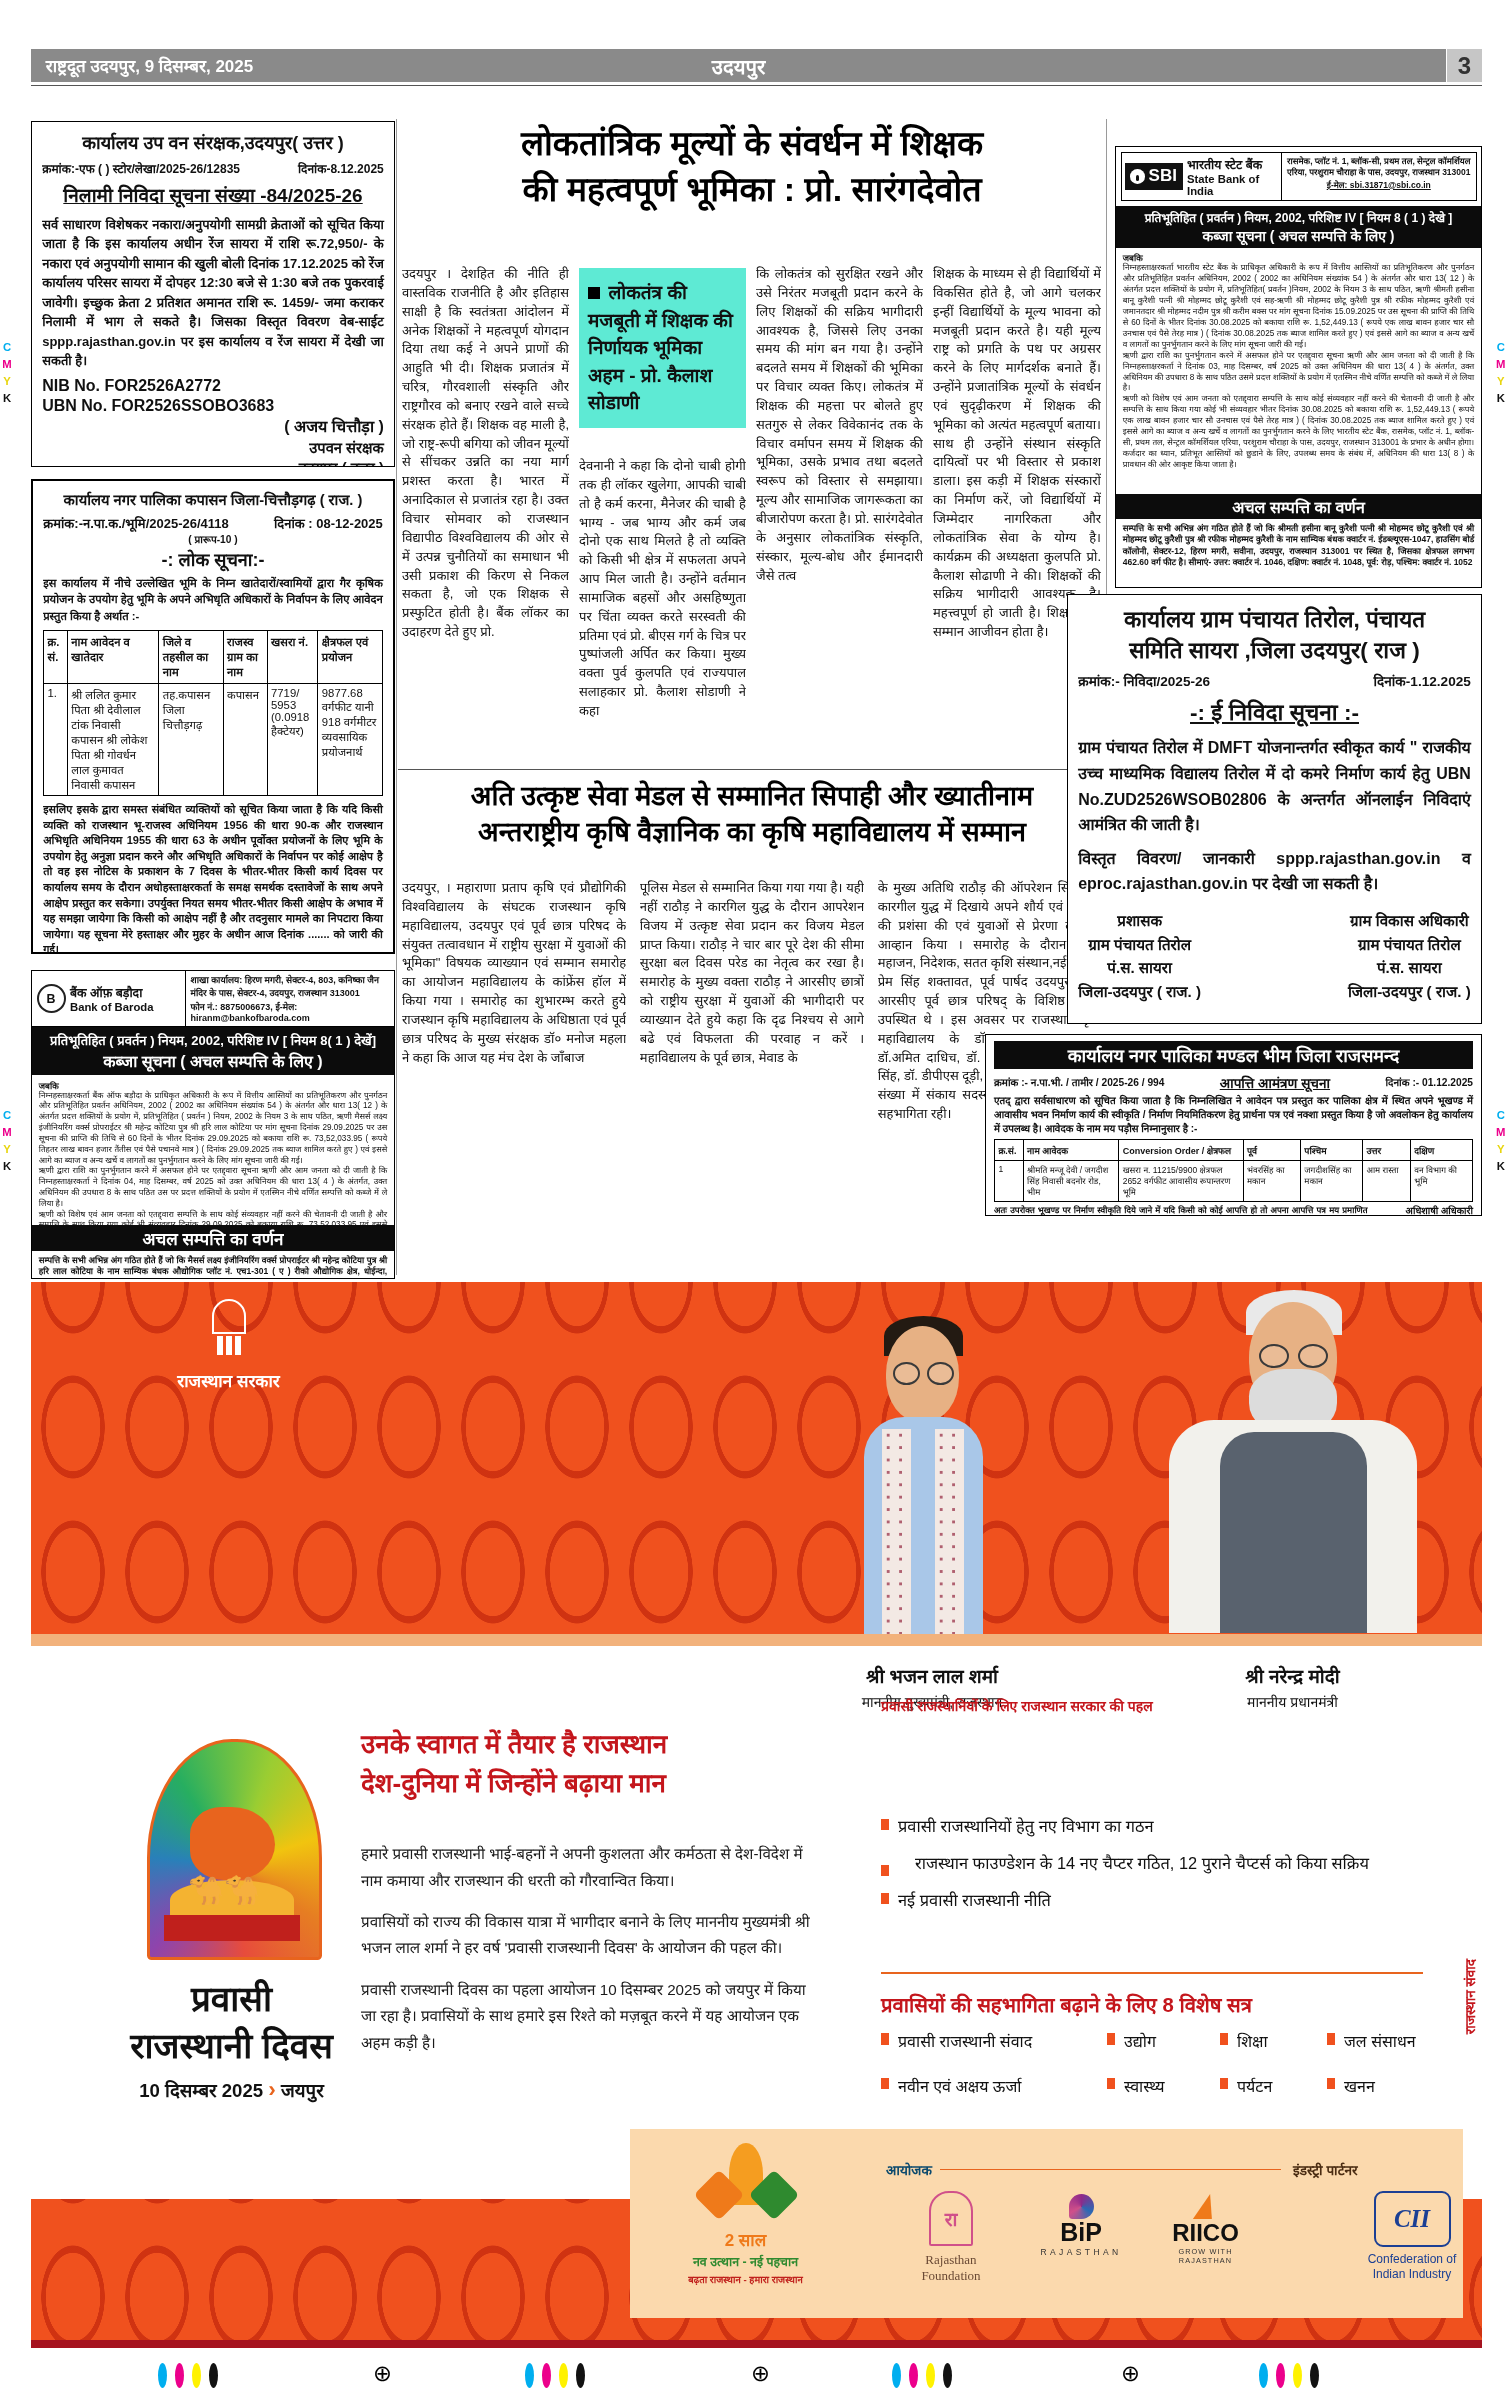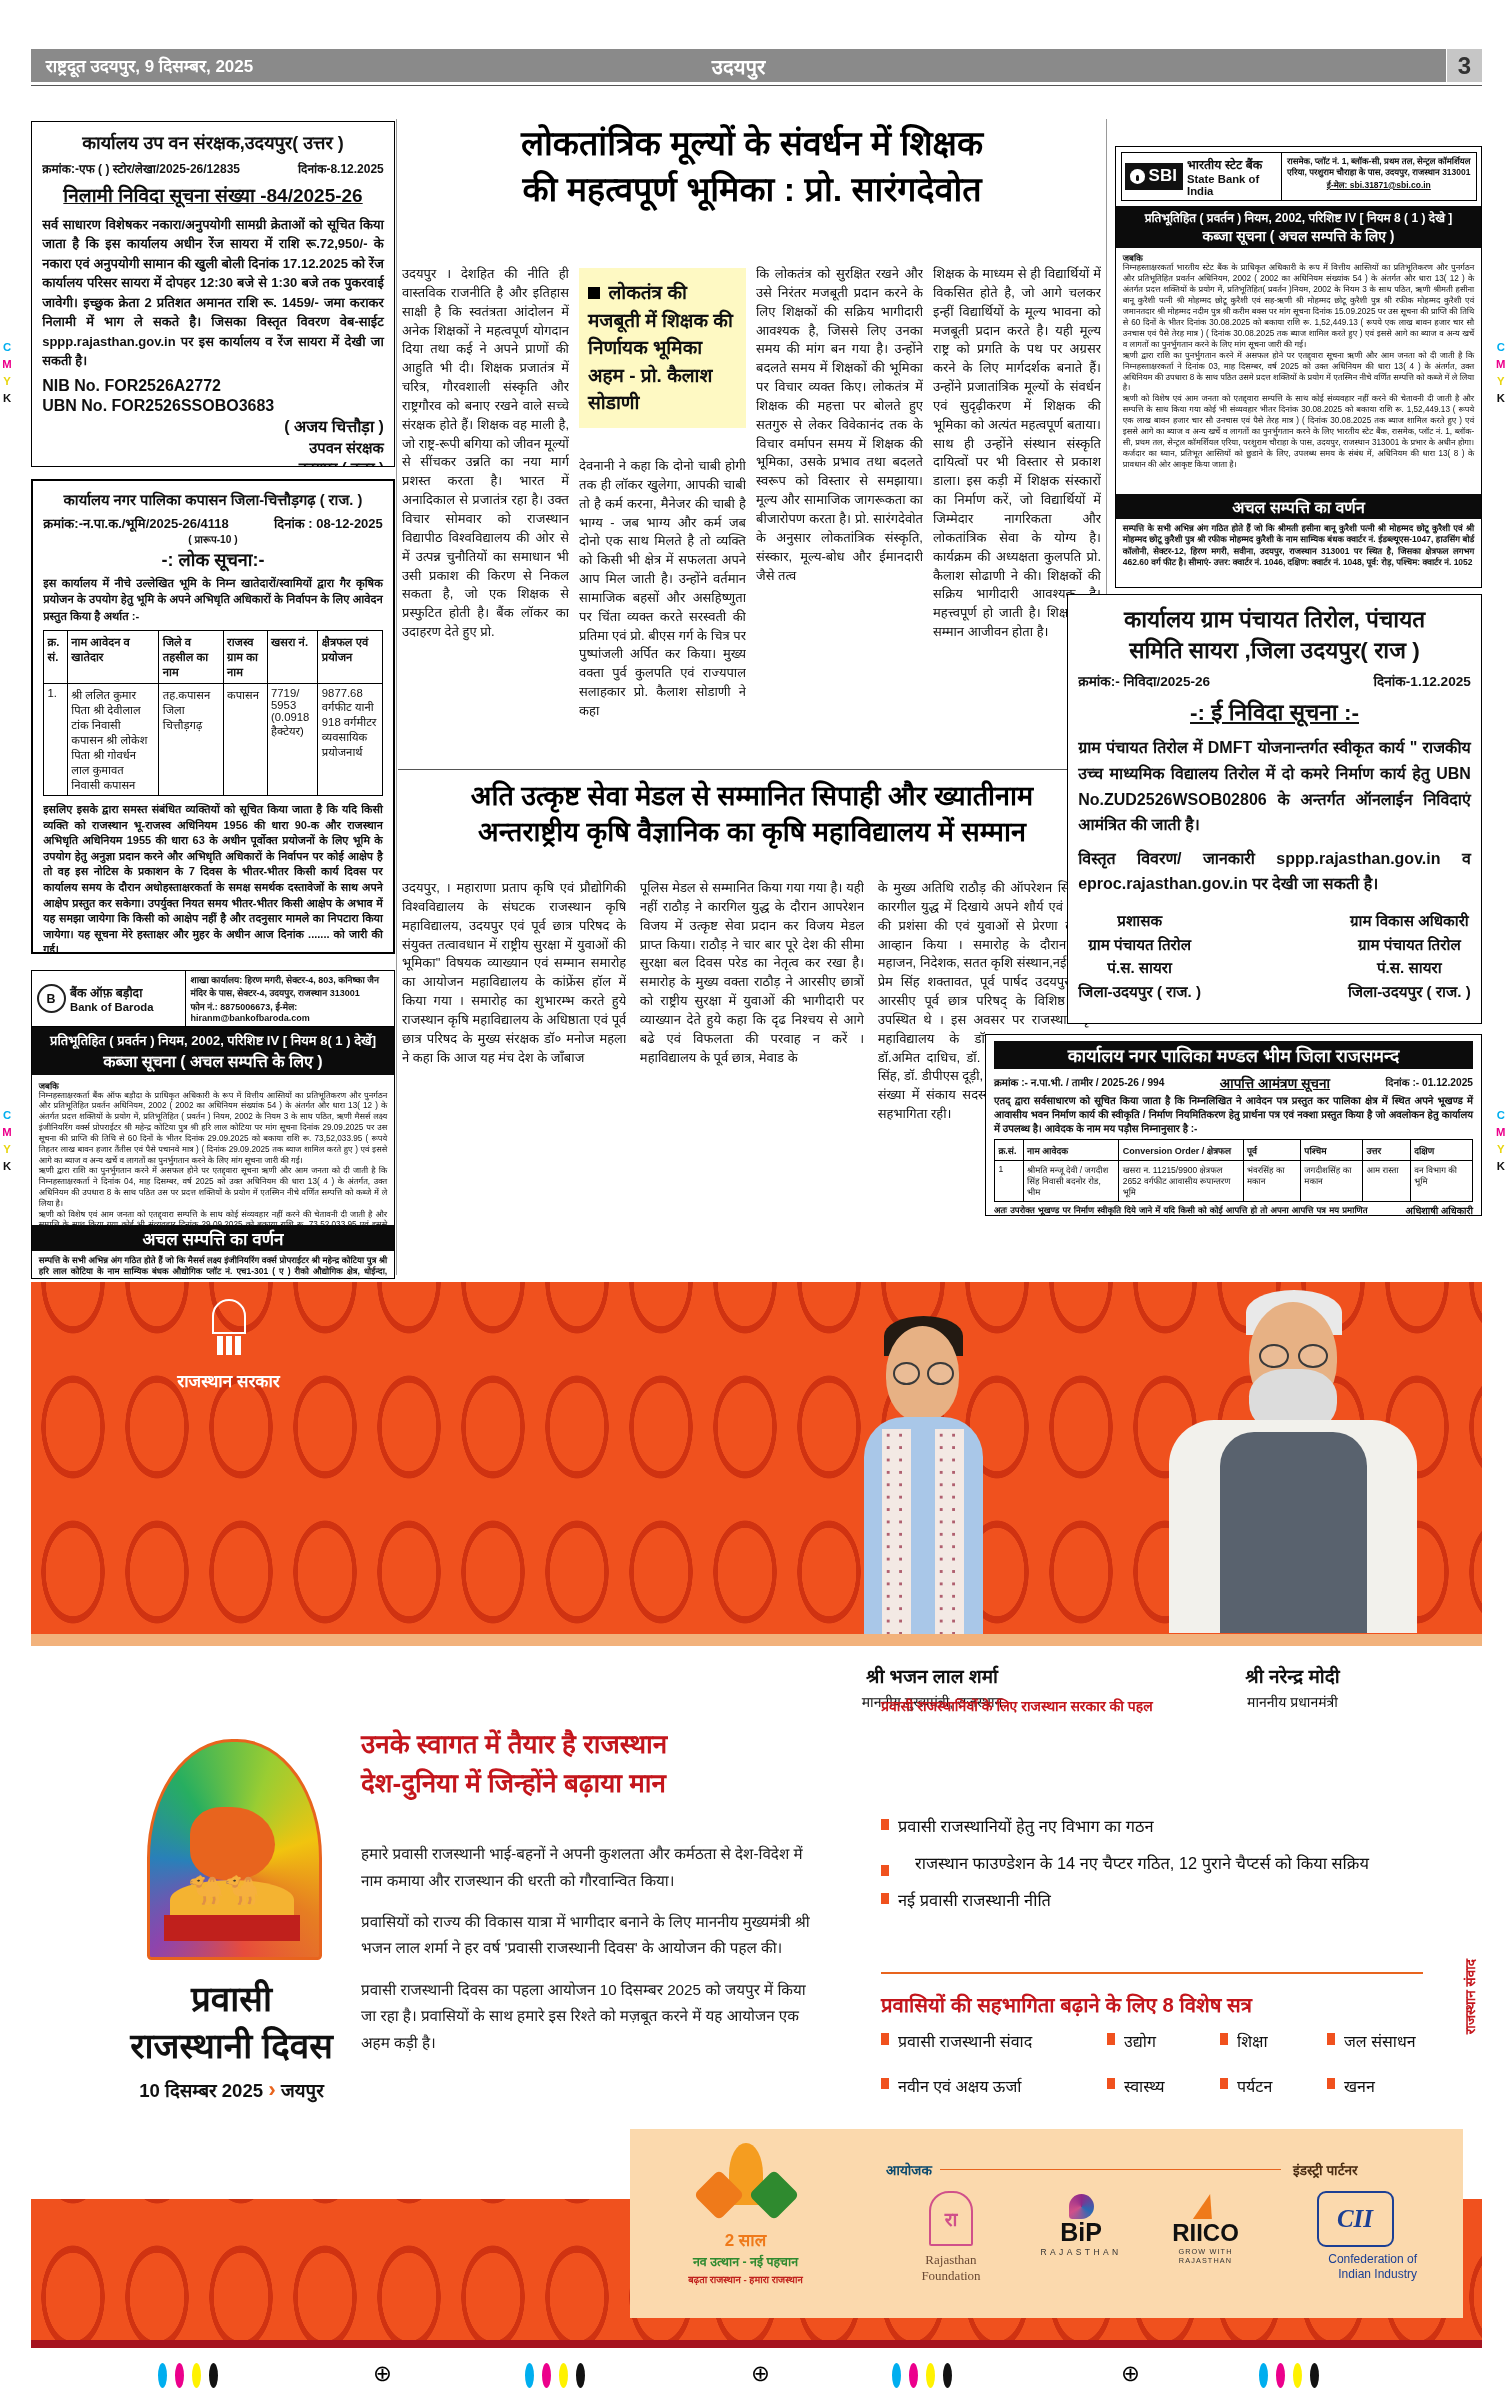--- a/index.html
+++ b/index.html
@@ -21,21 +21,21 @@
   .nsub{font-weight:bold;text-align:center;text-decoration:underline;}
   .nbody{text-align:justify;}
   .band{background:#0c0c0c;color:#fff;font-weight:bold;text-align:center;}
   table.nt{border-collapse:collapse;width:100%;table-layout:fixed;}
   table.nt th,table.nt td{border:1.1px solid #000;font-size:11.3px;padding:3.4px;vertical-align:top;text-align:left;}
   table.nt th{font-weight:bold;}
   .sig{text-align:right;font-weight:bold;}
   
   .headline{font-weight:bold;text-align:center;line-height:1.35;color:#000;}
   .acol{font-size:13px;line-height:1.45;text-align:justify;overflow:hidden;}
-  .pullq{background:#fef9c3;padding:11.3px 9px;font-size:19px;font-weight:bold;line-height:1.45;}
+  .pullq{background:#5eead4;padding:11.3px 9px;font-size:19px;font-weight:bold;line-height:1.45;}
   .pullq .sq{display:inline-block;width:12.4px;height:12.4px;background:#000;margin-right:8px;}
   .vline{background:#9a9a9a;width:1.1px;}
   
   .adbg{left:31px;top:1282px;width:1451px;height:1066px;background-color:#f0511e;
         background-image:
           radial-gradient(ellipse 45px 73px at 50% 0%, rgba(0,0,0,0) 60%, rgba(206,49,16,.95) 61%, rgba(206,49,16,.95) 70%, rgba(0,0,0,0) 71%),
           radial-gradient(ellipse 45px 73px at 50% 100%, rgba(0,0,0,0) 60%, rgba(206,49,16,.95) 61%, rgba(206,49,16,.95) 70%, rgba(0,0,0,0) 71%);
         background-size:84px 145px;}
   .adwhite{left:31px;top:1646px;width:1451px;height:553px;background:#fff;}
   .adstrip{left:31px;top:1634px;width:1451px;height:12.4px;background:#f2b27c;}
@@ -455,21 +455,21 @@
   <div class="abs" style="left:1033px;top:2194px;width:96px;text-align:center;z-index:3;">
     <div style="width:25px;height:25px;margin:0 auto;border-radius:50% 50% 50% 3.4px;background:conic-gradient(#8e2a8a,#2a6ab4,#d0508a,#8e2a8a);"></div>
     <div style="font-size:25px;font-weight:bold;color:#111;line-height:1.1;">BiP</div>
     <div style="font-size:8.5px;letter-spacing:3.4px;color:#333;">RAJASTHAN</div>
   </div>
   <div class="abs" style="left:1152px;top:2194px;width:107px;text-align:center;z-index:3;">
     <div style="width:0;height:0;margin:0 auto;border-left:11.3px solid transparent;border-right:8px solid transparent;border-bottom:25px solid #ef7a1a;transform:skewX(-14deg);"></div>
     <div style="font-size:24px;font-weight:bold;color:#111;line-height:1.15;">RIICO</div>
     <div style="font-size:7.3px;letter-spacing:1.1px;color:#333;">GROW WITH RAJASTHAN</div>
   </div>
-  <div class="abs" style="left:1293px;top:2191px;width:124px;text-align:right;z-index:3;">
+  <div class="abs" style="left:1350px;top:2191px;width:124px;text-align:center;z-index:3;">
     <div style="width:73px;height:52px;margin:0 auto;border:2.8px solid #1b3f94;border-radius:9px;display:flex;align-items:center;justify-content:center;font-size:25px;font-weight:bold;font-style:italic;color:#1b3f94;font-family:'Liberation Serif',serif;">CII</div>
     <div style="font-size:12px;color:#1b3f94;margin-top:4.5px;line-height:1.3;">Confederation of Indian Industry</div>
   </div>
 
   <div class="abs" style="left:158px;top:2363px;">
     <span class="dot" style="background:#00aeef;"></span><span class="dot" style="background:#ec008c;"></span><span class="dot" style="background:#fff200;"></span><span class="dot" style="background:#121212;"></span>
   </div>
   <div class="abs reg" style="left:373px;top:2360px;">⊕</div>
   <div class="abs" style="left:525px;top:2363px;">
     <span class="dot" style="background:#00aeef;"></span><span class="dot" style="background:#ec008c;"></span><span class="dot" style="background:#fff200;"></span><span class="dot" style="background:#121212;"></span>

